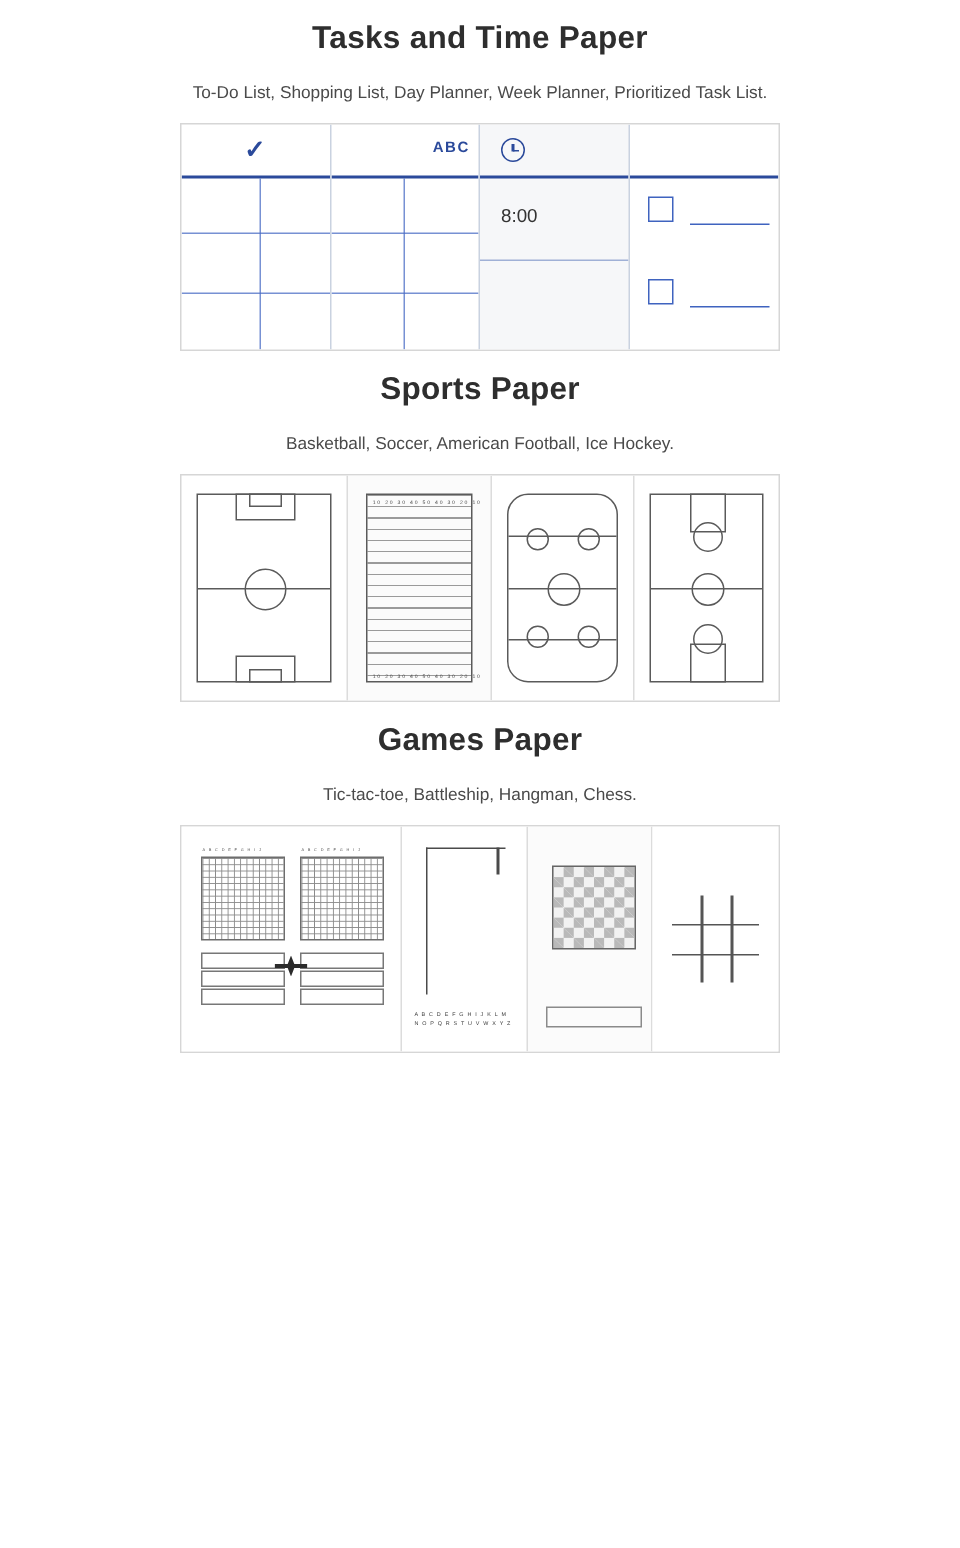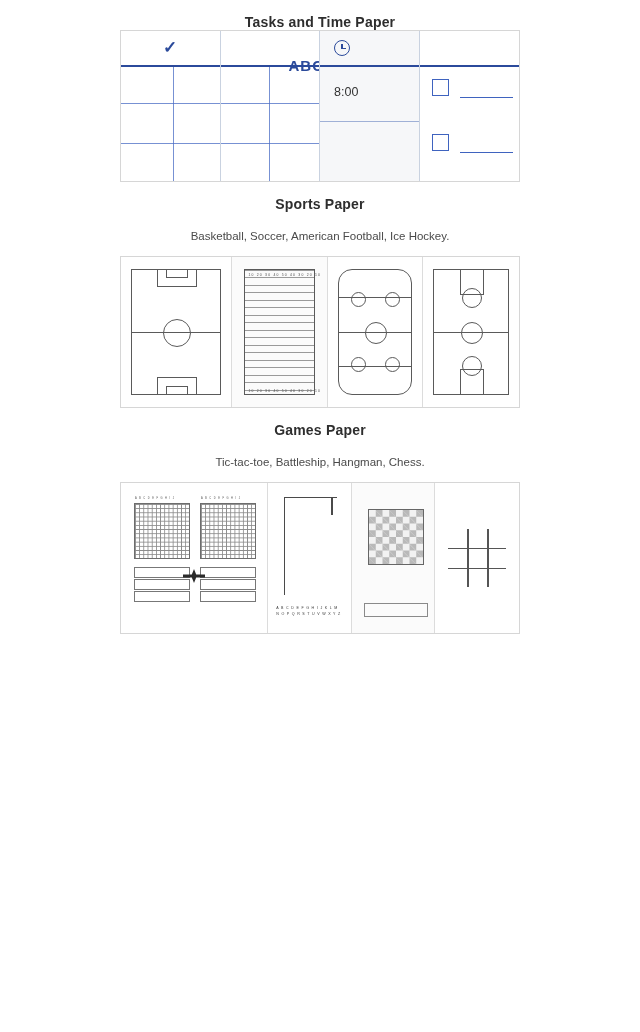--- a/index.html
+++ b/index.html
@@ -16,21 +16,21 @@
   }
   .page {
     width: 640px;
     position: relative;
   }
   .section {
     width: 640px;
     text-align: center;
   }
   .section-title {
-    font-size: 14px;
+    font-size: 21px;
     font-weight: bold;
     color: #2e2e2e;
     letter-spacing: 0.2px;
     margin: 0;
     padding-top: 14px;
   }
   .section-sub {
     font-size: 11.5px;
     color: #4a4a4a;
     margin: 0;
@@ -74,25 +74,24 @@
     height: 18px;
     color: #2b4a9b;
     font-size: 17px;
     font-weight: bold;
     line-height: 18px;
   }
   .abc-label {
     position: absolute;
     left: 68px;
     top: 10px;
-    font-size: 15px;
+    font-size: 10px;
     font-weight: bold;
     color: #2b4a9b;
     letter-spacing: 1px;
-    margin-top: 16px;
   }
   .clock-ic {
     position: absolute;
     left: 14px;
     top: 9px;
     width: 16px;
     height: 16px;
     border: 1.5px solid #2b4a9b;
     border-radius: 50%;
     box-sizing: border-box;
@@ -324,20 +323,21 @@
     letter-spacing: 0.5px;
   }
 </style>
 </head>
 <body>
 
 <div class="page">
 
   <div class="section">
     <h2 class="section-title">Tasks and Time Paper</h2>
+    <p class="section-sub">To-Do List, Shopping List, Day Planner, Week Planner, Prioritized Task List.</p>
 
     <div class="showcase tasks">
 
       <div class="panel p1">
         <div class="hdr-row">
           <div class="check-glyph">✓</div>
         </div>
         <div class="grid-lines">
           <div class="gl-h" style="top:36px"></div>
           <div class="gl-h" style="top:76px"></div>

